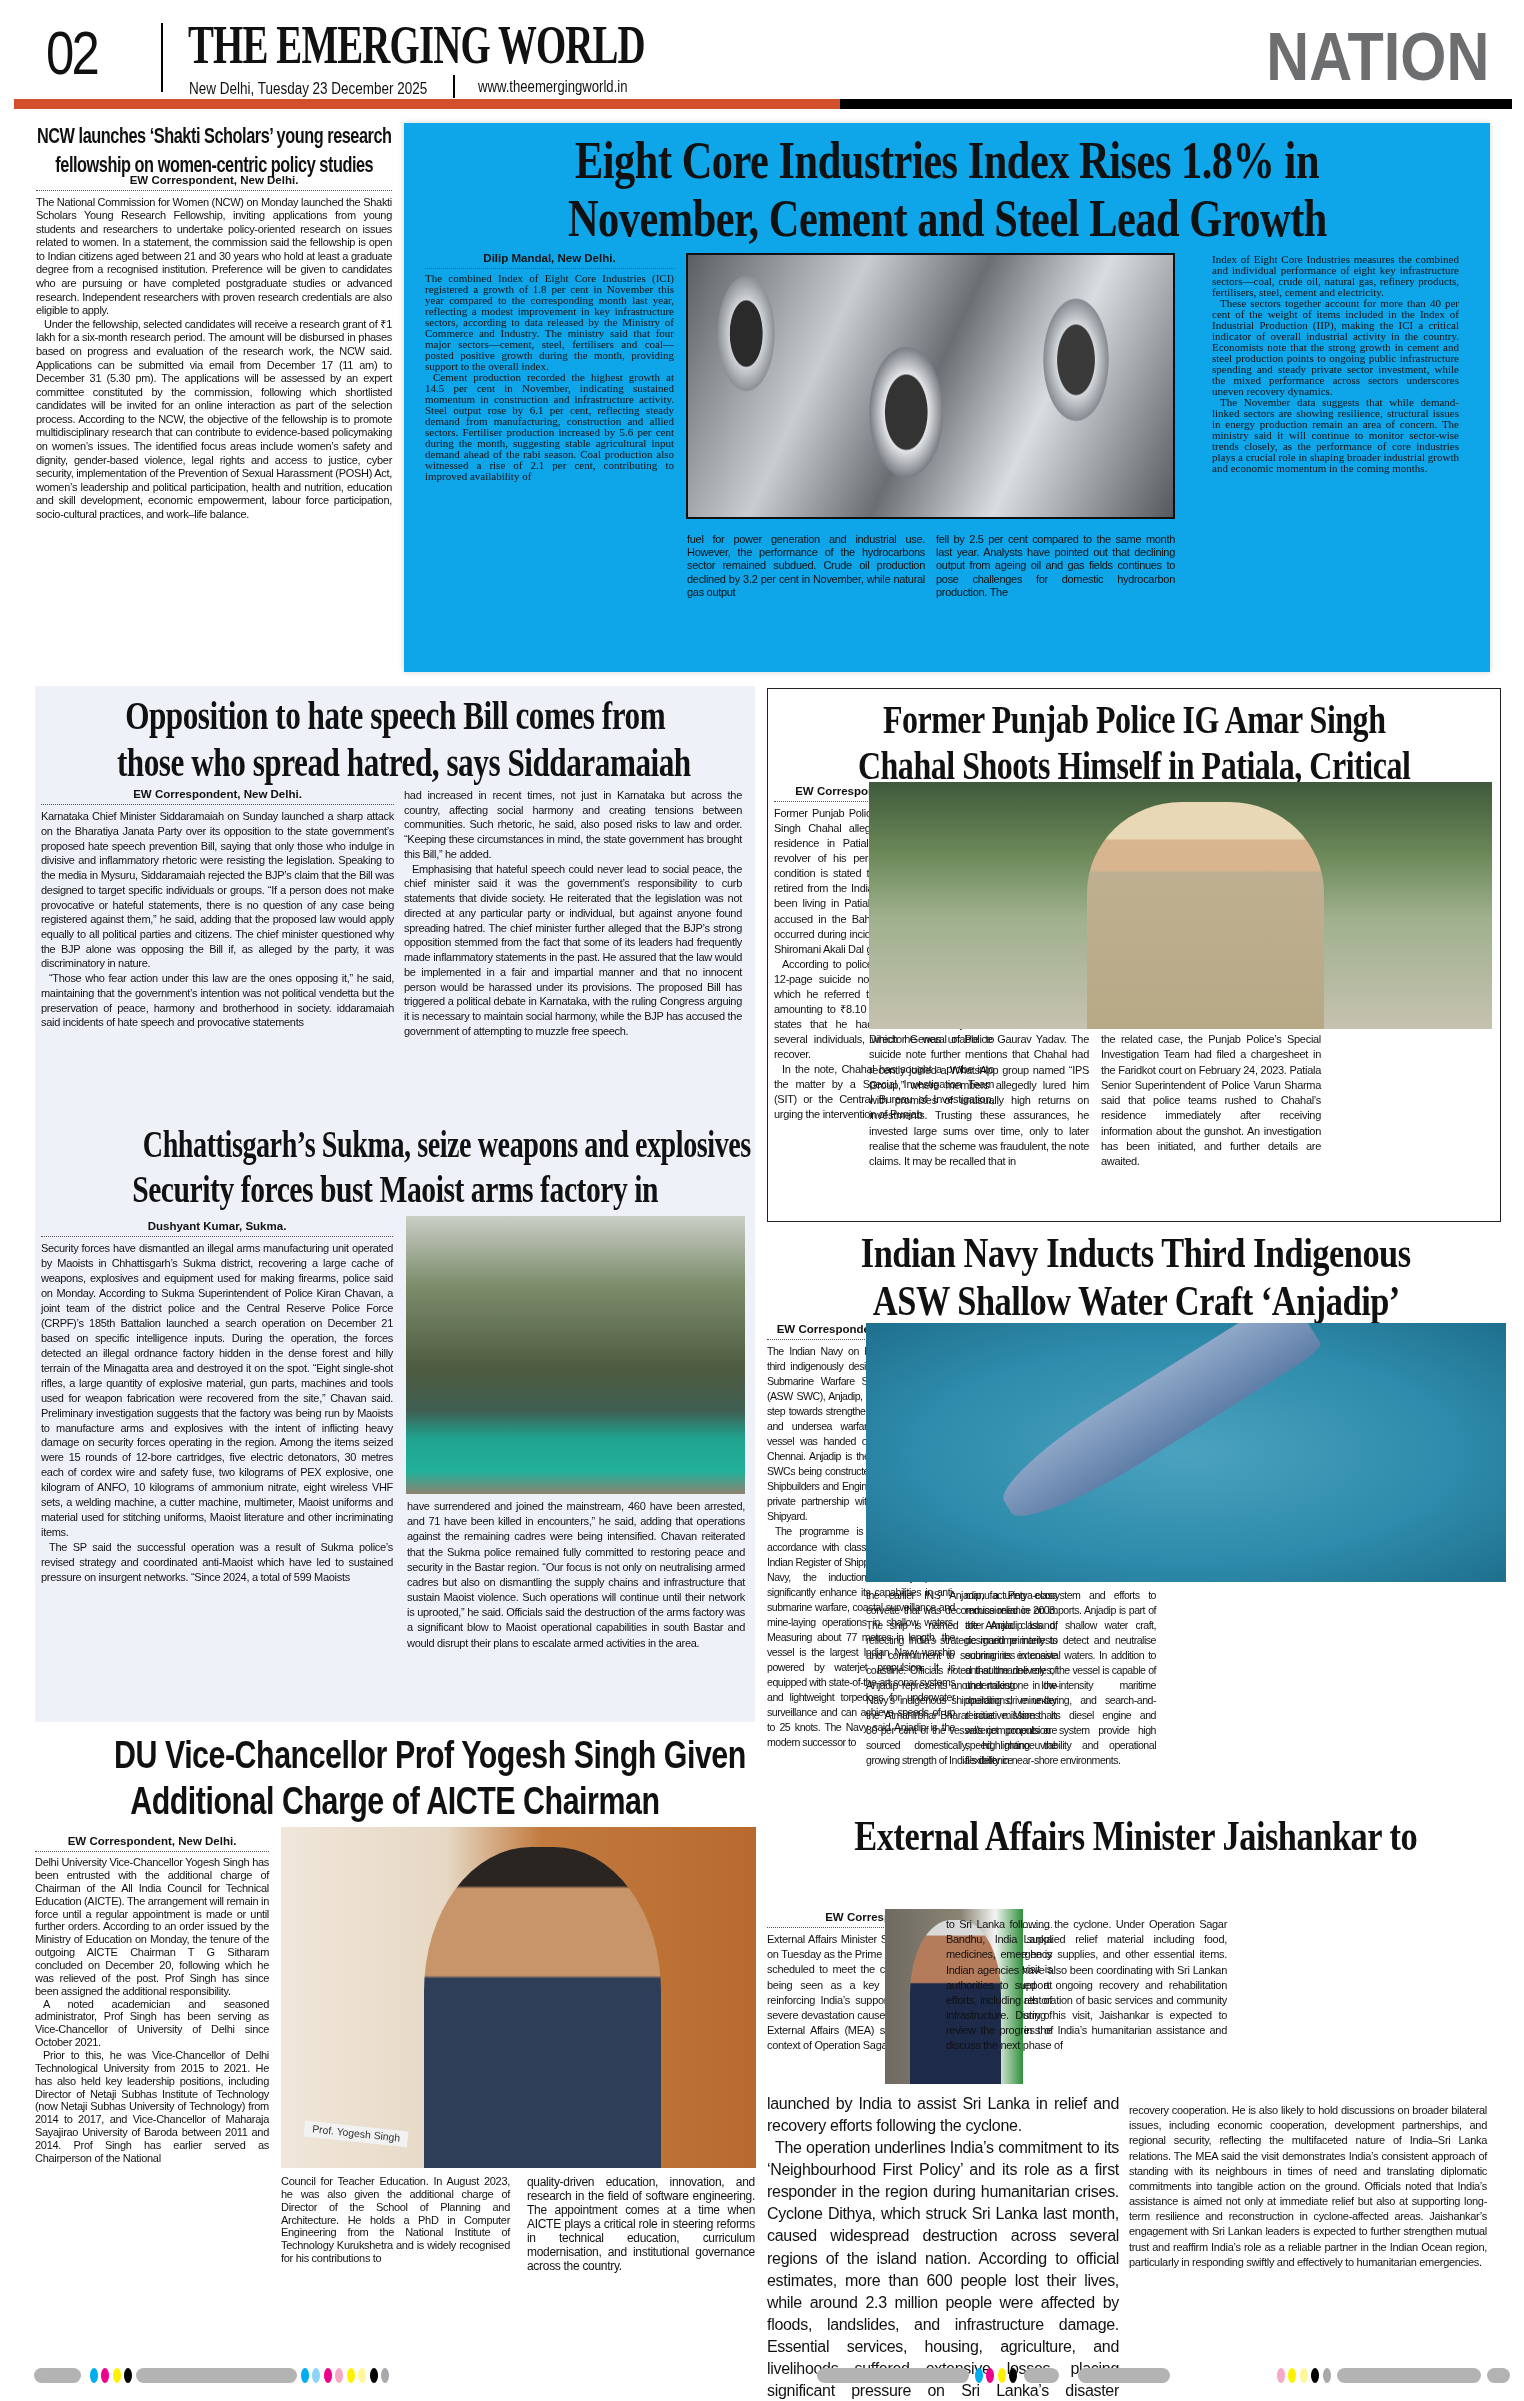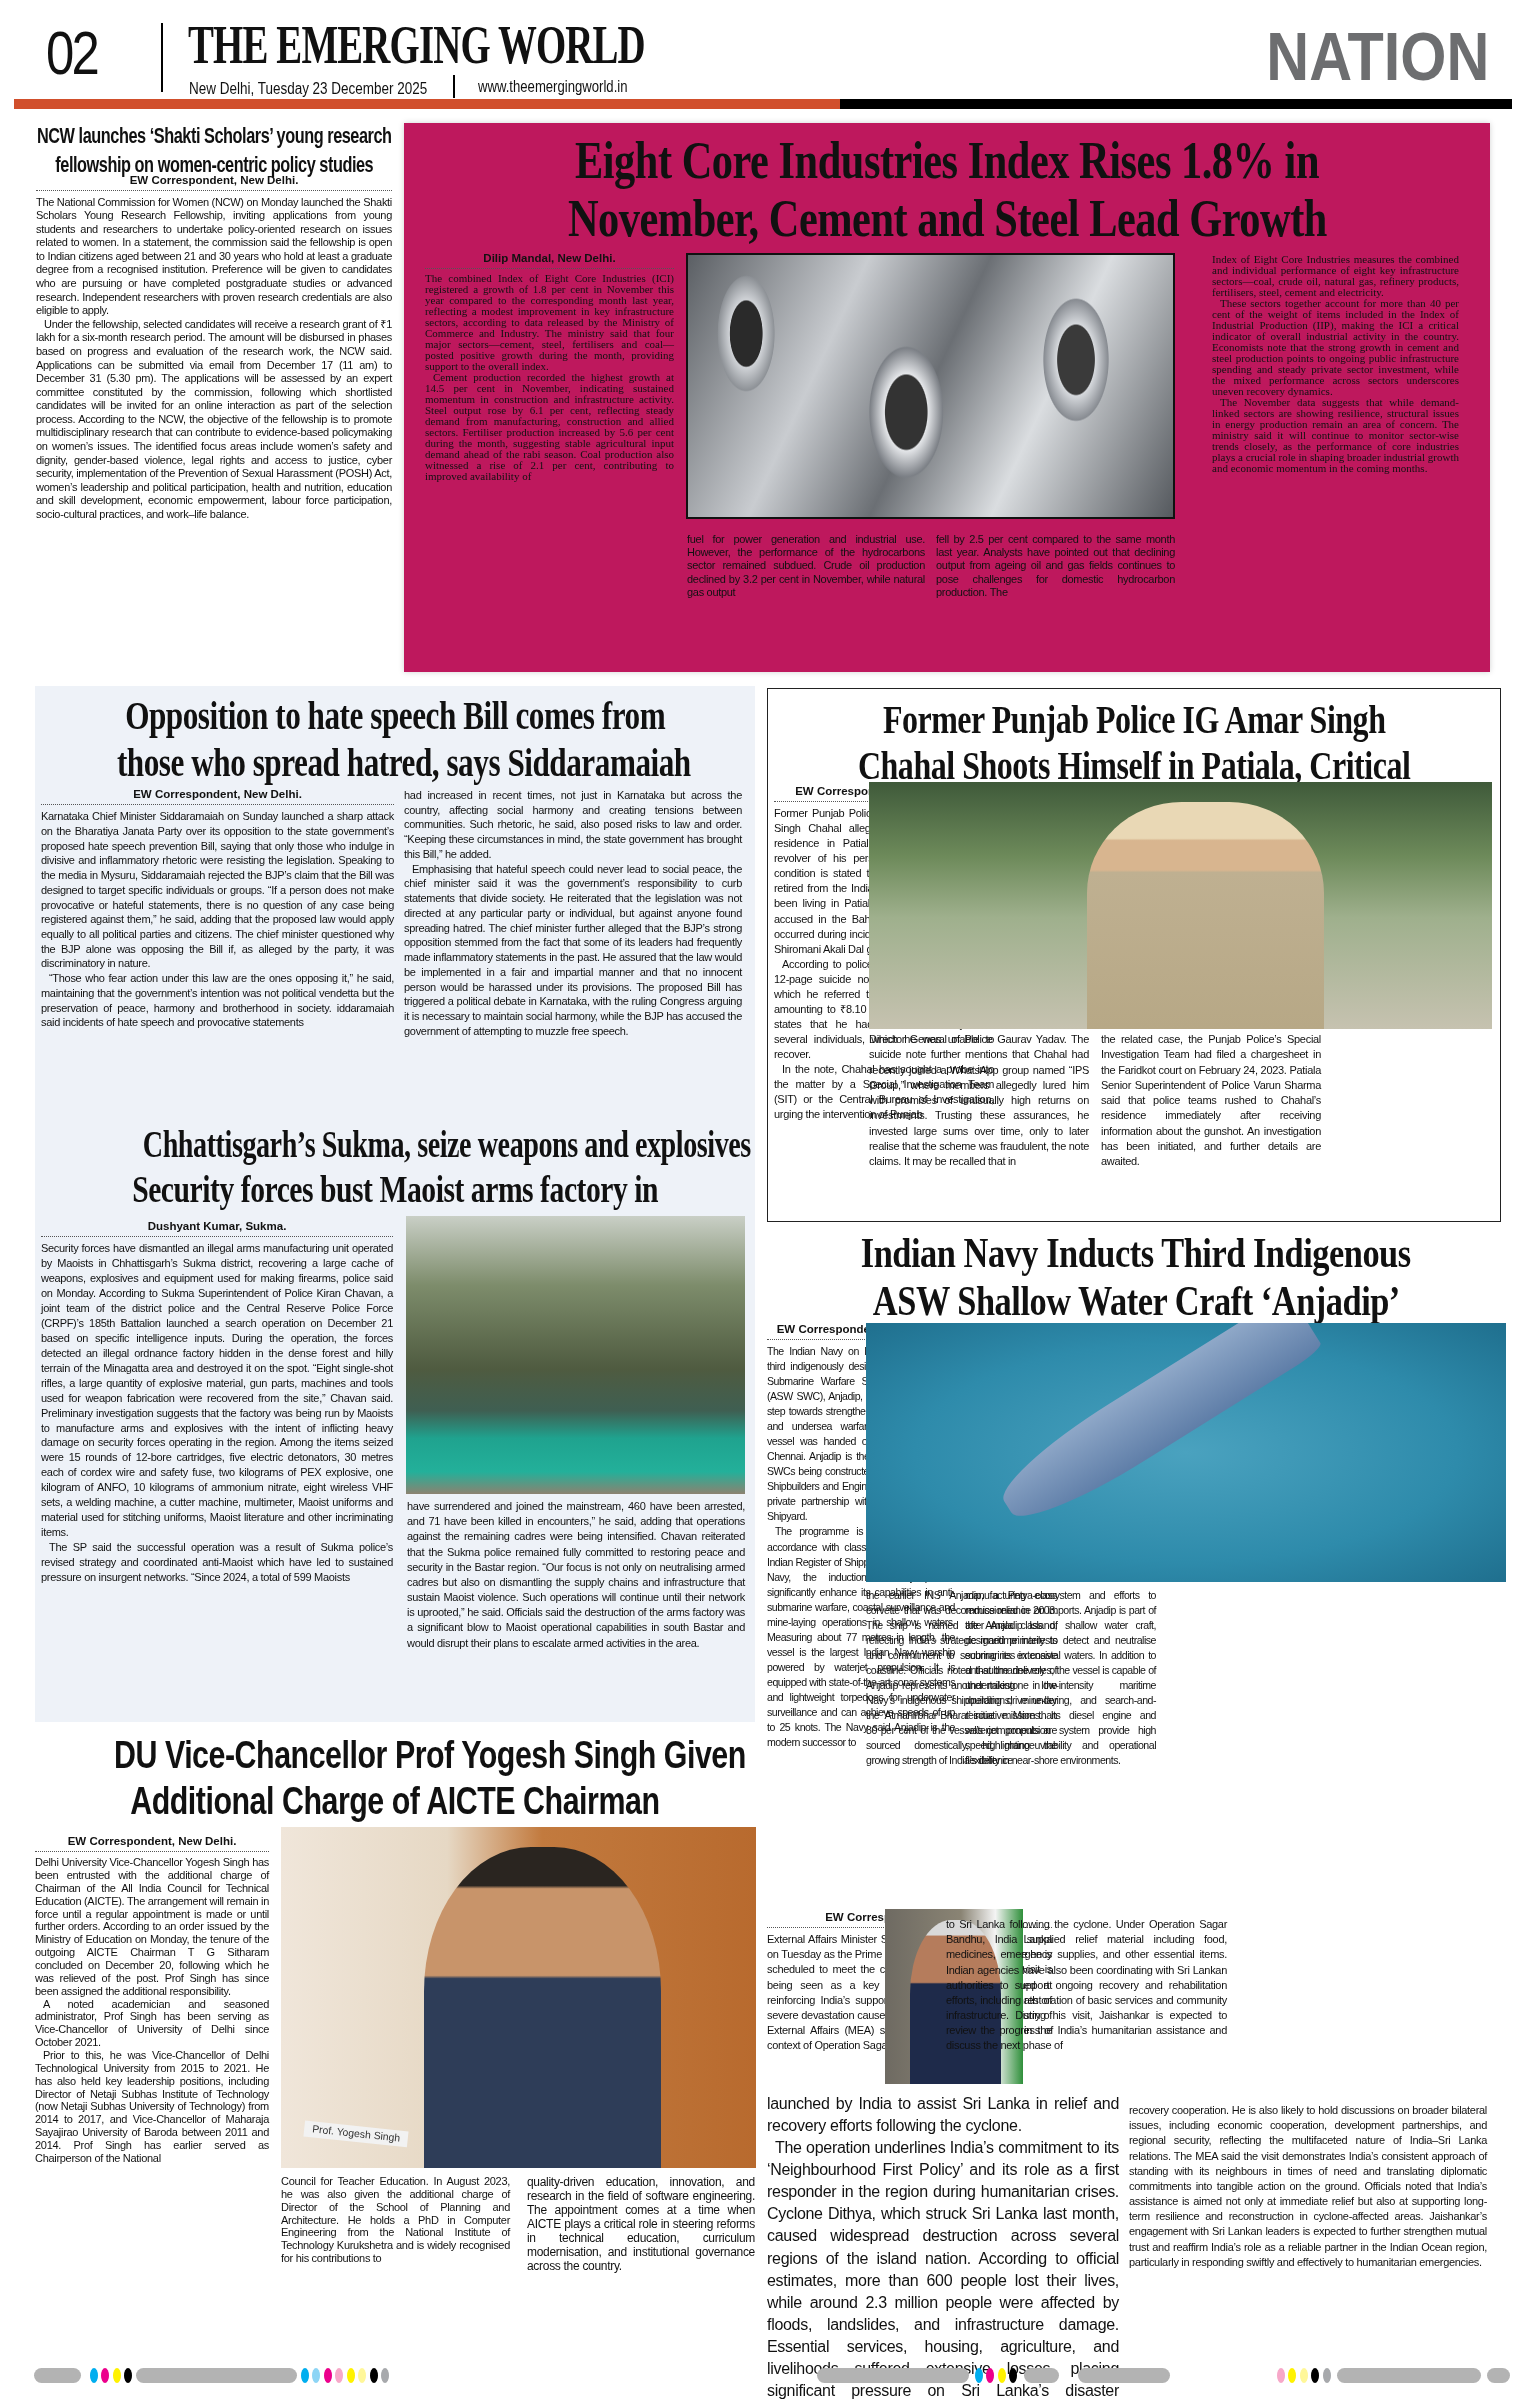--- a/index.html
+++ b/index.html
@@ -20,21 +20,21 @@
 
   .headline { font-weight: bold; text-align: center; line-height: 1.08; letter-spacing: -0.6px; }
   .cond { display: inline-block; transform: scaleX(0.78); transform-origin: center top; white-space: nowrap; }
   .byline { font-weight: bold; font-size: 11.5px; text-align: center; padding-bottom: 3.5px; border-bottom: 1.2px dotted #555; margin-bottom: 4.6px; font-family: "Liberation Sans", sans-serif; }
   .body-text { font-size: 10.6px; line-height: 1.17; text-align: justify; hyphens: auto; }
   .body-text p { text-indent: 8px; }
   .body-text p:first-child { text-indent: 0; }
   .sans-cond { font-family: "Liberation Sans", sans-serif; font-size: 10.4px; letter-spacing: -0.3px; }
 
   .panel-grey { background: #eef2f8; }
-  .panel-shadow { box-shadow: 0 0 5.8px rgba(0,0,0,0.18); background: #be185d; }
+  .panel-shadow { box-shadow: 0 0 5.8px rgba(0,0,0,0.18); background: #0ea5e9; }
   .boxed { border: 1.7px solid #222; background: #fff; }
 
   .img { overflow: hidden; }
   
   .img-pipes { background: radial-gradient(ellipse 40px 81px at 12% 30%, #2a2a2a 40%, #cfd2d6 42%, #8e9297 70%, transparent 72%),
                 radial-gradient(ellipse 52px 92px at 45% 60%, #333 40%, #e3e5e8 42%, #7c8086 70%, transparent 72%),
                 radial-gradient(ellipse 46px 86px at 80% 40%, #3a3a3a 40%, #d5d8dc 42%, #888c92 70%, transparent 72%),
                 linear-gradient(115deg, #5b5f64, #c9ccd0 30%, #6b6f74 50%, #dadde0 70%, #55595e); border: 2.3px solid #111; }
   .img-police { background: linear-gradient(180deg, #3f5a3a 0%, #6d8a5a 30%, #9fb08d 55%, #c6c2b0 100%); }
   .img-police .person { position: absolute; left: 35%; top: 8%; width: 38%; height: 92%; background: linear-gradient(180deg, #e9d8b5 0%, #e9d8b5 16%, #d8b58f 17%, #d8b58f 30%, #bfb091 31%, #b7a886 100%); border-radius: 40% 40% 0 0; }
@@ -198,20 +198,21 @@
 </div>
 <div class="abs img img-du" style="left:281px; top:1827px; width:475px; height:341px;" title="Prof Yogesh Singh speaking at a meeting">
   <div class="person"></div>
   <div class="abs" style="left:23px; top:299px; padding:2.3px 8px; background:#f2f2f2; font-family:'Liberation Sans',sans-serif; font-size:10.4px; color:#333; transform:rotate(6deg);">Prof. Yogesh Singh</div>
 </div>
 <div class="abs body-text sans-cond" style="left:281px; top:2175px; width:229px; font-size:11px; line-height:1.17;">Council for Teacher Education. In August 2023, he was also given the additional charge of Director of the School of Planning and Architecture. He holds a PhD in Computer Engineering from the National Institute of Technology Kurukshetra and is widely recognised for his contributions to</div>
 <div class="abs body-text sans-cond" style="left:527px; top:2175px; width:228px; font-size:12px; line-height:1.17;">quality-driven education, innovation, and research in the field of software engineering. The appointment comes at a time when AICTE plays a critical role in steering reforms in technical education, curriculum modernisation, and institutional governance across the country.</div>
 
 <div class="abs" style="left:765px; top:1812px; width:742px;">
   <div class="headline" style="font-size:43px; line-height:48px;">
+    <div><span class="cond" style="transform:scaleX(0.80);">External Affairs Minister Jaishankar to</span></div>
   </div>
 </div>
 <div class="abs" style="left:767px; top:1914px; width:113px; width:113px;"></div>
 
 <div class="abs" style="left:767px; top:1911px; width:285px;">
   <div class="byline">EW Correspondent, New Delhi.</div>
   <div class="body-text sans-cond" style="font-size:11px; line-height:1.38;">External Affairs Minister S. Jaishankar will travel to Sri Lanka on Tuesday as the Prime Minister’s special envoy, where he is scheduled to meet the country’s top leadership. The visit is being seen as a key diplomatic engagement aimed at reinforcing India’s support to Sri Lanka in the aftermath of severe devastation caused by Cyclone Dithya. The Ministry of External Affairs (MEA) said the visit is taking place in the context of Operation Sagar Bandhu,</div>
 </div>
 <div class="abs img img-jk" style="left:885px; top:1909px; width:138px; height:175px;" title="S. Jaishankar portrait">
     <div class="person"></div>

